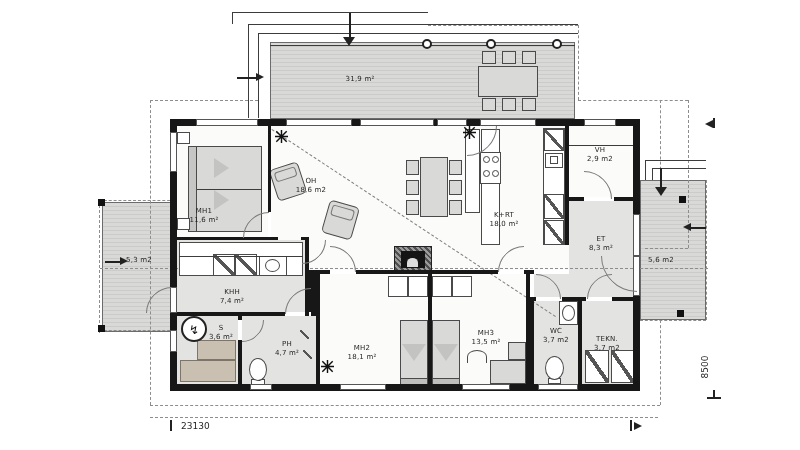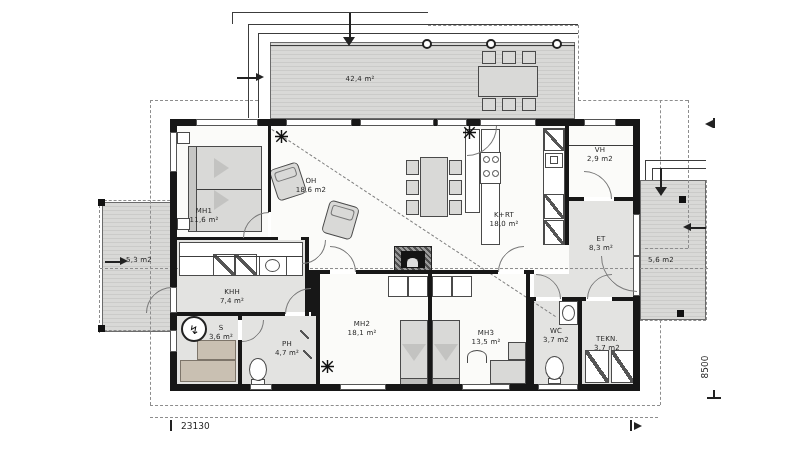--- a/index.html
+++ b/index.html
@@ -266,21 +266,21 @@
 <div class="arc qt" style="left:304px;top:246px;width:52px;height:52px;transform:rotate(45deg)"></div>
 <div class="arc qt" style="left:498px;top:246px;width:52px;height:52px;transform:rotate(-45deg)"></div>
 <div class="arc qt" style="left:511px;top:274px;width:50px;height:50px;transform:rotate(45deg)"></div>
 <div class="arc qt" style="left:587px;top:274px;width:50px;height:50px;transform:rotate(-45deg)"></div>
 <div class="arc qb" style="left:601px;top:220px;width:72px;height:72px;transform:rotate(45deg)"></div>
 <div class="arc qt" style="left:146px;top:287px;width:52px;height:52px;transform:rotate(-45deg)"></div>
 <div class="arc qt" style="left:285px;top:288px;width:52px;height:52px;transform:rotate(-45deg)"></div>
 <div class="arc qb" style="left:220px;top:298px;width:44px;height:44px;transform:rotate(-45deg)"></div>
 
 <div class="room-label" style="left:360px;top:75px">
-    <span class="ar">42,4 m²</span>
+    <span class="ar">31,9 m²</span>
   </div>
 <div class="room-label" style="left:204px;top:207px">
     <span class="nm">MH1</span>
     <span class="ar">11,6 m²</span>
   </div>
 <div class="room-label" style="left:311px;top:177px">
     <span class="nm">OH</span>
     <span class="ar">18,6 m2</span>
   </div>
 <div class="room-label" style="left:504px;top:211px">
@@ -306,21 +306,21 @@
     <span class="ar">7,4 m²</span>
   </div>
 <div class="room-label" style="left:221px;top:324px">
     <span class="nm">S</span>
     <span class="ar">3,6 m²</span>
   </div>
 <div class="room-label" style="left:287px;top:340px">
     <span class="nm">PH</span>
     <span class="ar">4,7 m²</span>
   </div>
-<div class="room-label" style="left:362px;top:320px">
+<div class="room-label" style="left:362px;top:344px">
     <span class="nm">MH2</span>
     <span class="ar">18,1 m²</span>
   </div>
 <div class="room-label" style="left:486px;top:329px">
     <span class="nm">MH3</span>
     <span class="ar" ind="">13,5 m²</span>
   </div>
 <div class="room-label" style="left:556px;top:327px">
     <span class="nm">WC</span>
     <span class="ar">3,7 m2</span>

